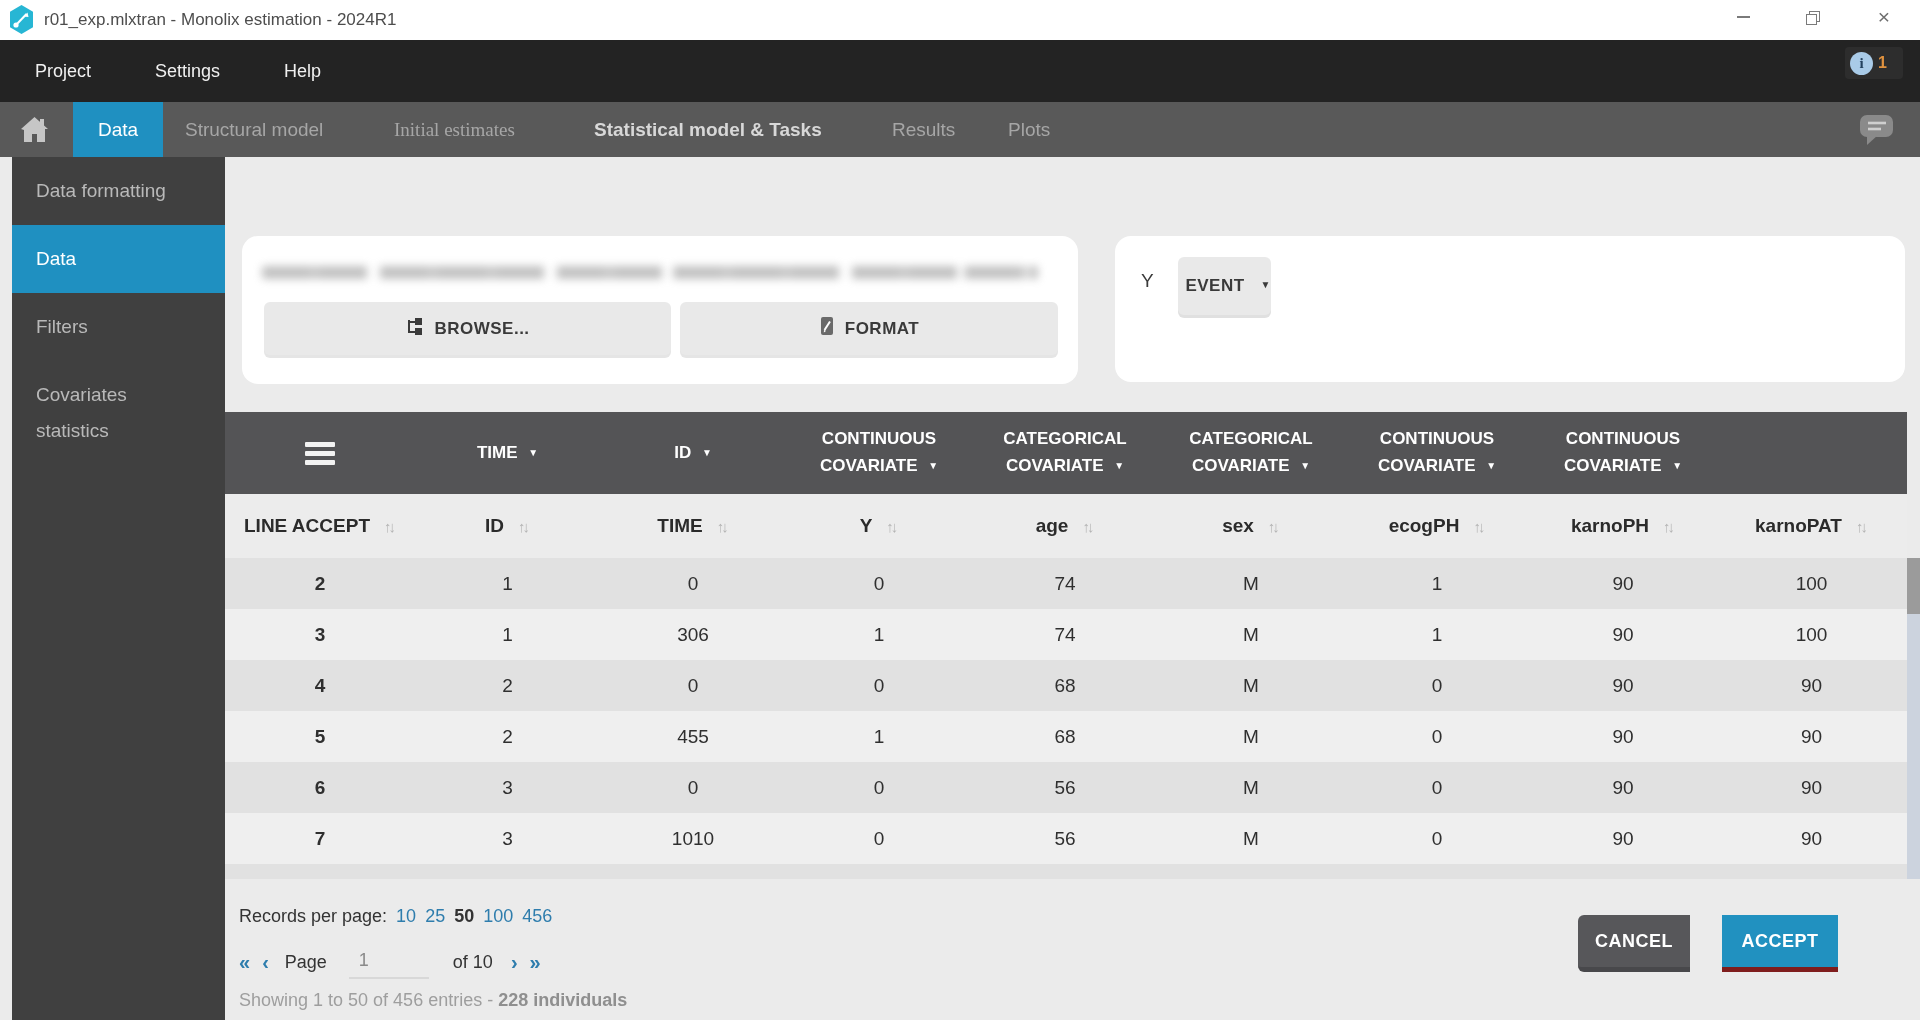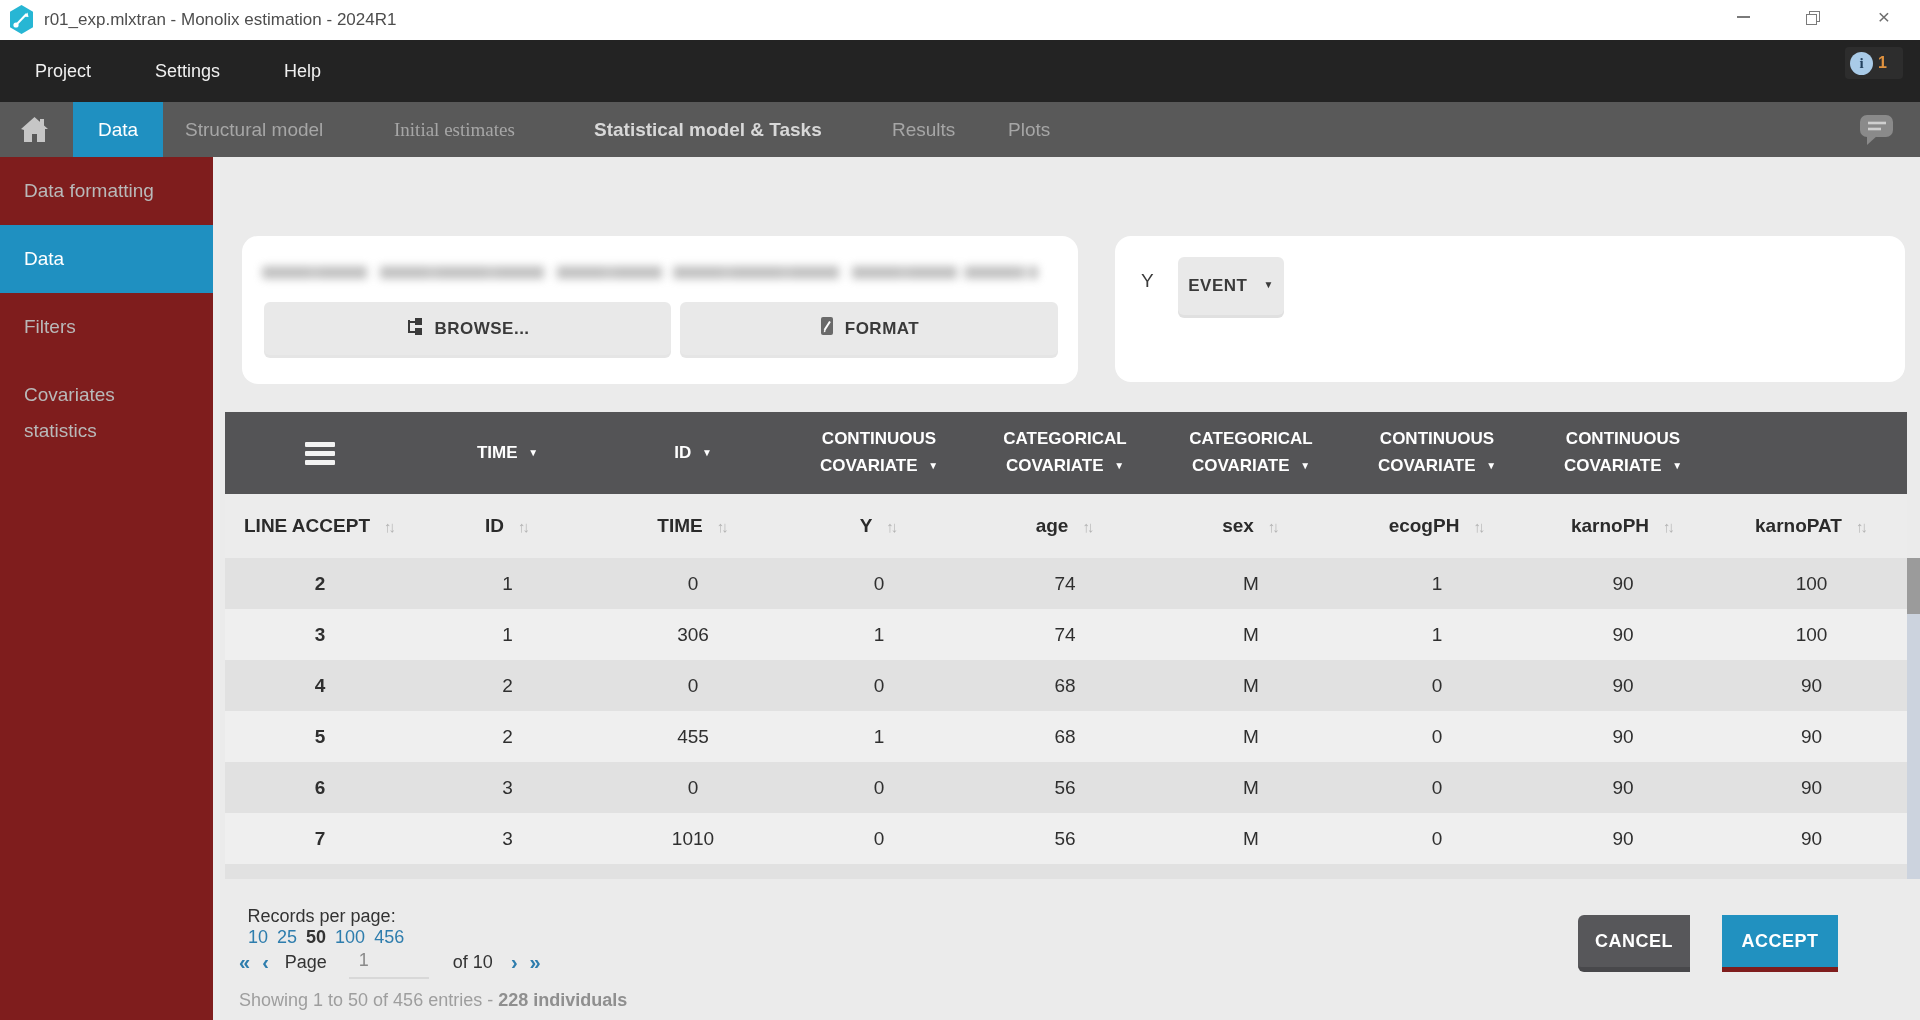--- a/index.html
+++ b/index.html
@@ -26,21 +26,21 @@
 
   
   .tabbar { position: absolute; left: 0; top: 102px; width: 1920px; height: 55px; background: #595959; }
   .home { position: absolute; left: 20px; top: 14px; cursor: pointer; }
   .tab { position: absolute; top: 0; height: 55px; display: flex; align-items: center; justify-content: center; font-size: 19px; color: #a6a6a6; cursor: pointer; white-space: nowrap; }
   .tab.active { background: #1f90c1; color: #ffffff; }
   .tab.bold { color: #d8d8d8; font-weight: bold; }
   .chat-icon { position: absolute; left: 1858px; top: 11px; }
 
   
-  .sidebar { position: absolute; left: 0; top: 157px; width: 213px; height: 863px; background: #7f1d1d; }
+  .sidebar { position: absolute; left: 12px; top: 157px; width: 213px; height: 863px; background: #404040; }
   .side-item { padding: 16px 24px; font-size: 19px; line-height: 36px; color: #b9b9b9; cursor: pointer; }
   .side-item.active { background: #1f90c1; color: #ffffff; }
 
   
   .heading { position: absolute; font-size: 30px; color: #2f2f2f; margin-top: 47px; }
   #hd-datafile { left: 256px; top: 198px; }
   #hd-datainfo { left: 1127px; top: 198px; }
   .card { position: absolute; background: #ffffff; border-radius: 16px; }
   #card-datafile { left: 242px; top: 236px; width: 836px; height: 148px; }
   #card-datainfo { left: 1115px; top: 236px; width: 790px; height: 146px; }
@@ -48,21 +48,21 @@
     background:
       repeating-linear-gradient(90deg, #8f8f8f 0 46px, rgba(0,0,0,0) 46px 59px),
       repeating-linear-gradient(90deg, rgba(0,0,0,0) 0 23px, #9a9a9a 23px 85px, rgba(0,0,0,0) 85px 97px);
     filter: blur(4px); opacity: 0.55; }
   .gbtn { position: absolute; height: 53px; background: #e9e9e9; border: none; border-radius: 6px; box-shadow: 0 3px 0 rgba(0,0,0,0.10);
     font-family: inherit; font-size: 17px; font-weight: bold; color: #3a3a3a; letter-spacing: 0.5px;
     display: flex; align-items: center; justify-content: center; gap: 10px; cursor: pointer; }
   #btn-browse { left: 22px; top: 66px; width: 407px; }
   #btn-format { left: 438px; top: 66px; width: 378px; }
   .y-label { position: absolute; left: 26px; top: 34px; font-size: 19px; color: #3a3a3a; }
-  #btn-event { left: 63px; top: 21px; width: 106px; height: 58px; box-shadow: 0 3px 0 rgba(0,0,0,0.12); }
+  #btn-event { left: 63px; top: 21px; width: 93px; height: 58px; box-shadow: 0 3px 0 rgba(0,0,0,0.12); justify-content: flex-end; }
   .caret { font-size: 10px; position: relative; top: -2px; margin-left: 6px; }
 
   
   .tgrid { position: absolute; left: 225px; width: 1682px; display: grid;
     grid-template-columns: 190px 185px 186px 186px 186px 186px 186px 186px 191px; }
   #thead1 { top: 412px; height: 82px; background: #545456; }
   .h1cell { display: flex; align-items: center; justify-content: center; color: #ffffff; font-size: 17px; font-weight: bold; cursor: pointer; }
   .h1cell .lbl { text-align: center; line-height: 27px; }
   .hamburger { display: flex; flex-direction: column; gap: 4px; cursor: pointer; }
   .hamburger span { display: block; width: 30px; height: 5px; background: #f2f2f2; border-radius: 1px; }
@@ -73,21 +73,21 @@
   .trow.dark { background: #e1e1e1; } .trow.light { background: #efefef; }
   .tcell { display: flex; align-items: center; justify-content: center; font-size: 19px; color: #2f2f2f; }
   .tcell.first { font-weight: bold; }
   #rows-wrap { position: absolute; left: 225px; top: 558px; width: 1682px; }
   #rows-wrap .trow { display: grid; grid-template-columns: 190px 185px 186px 186px 186px 186px 186px 186px 191px; }
   .row-sliver { position: absolute; left: 225px; top: 864px; width: 1682px; height: 15px; background: #e1e1e1; }
   .vtrack { position: absolute; left: 1907px; top: 558px; width: 13px; height: 321px; background: #ccd3de; }
   .vthumb { position: absolute; left: 1907px; top: 558px; width: 13px; height: 56px; background: #9b9b9b; cursor: grab; }
 
   
-  .records { position: absolute; left: 239px; top: 906px; font-size: 18px; color: #333333; display: flex; align-items: center; flex-direction: column; }
+  .records { position: absolute; left: 239px; top: 906px; font-size: 18px; color: #333333; display: flex; align-items: center; }
   .pglink { color: #2e7dad; margin-left: 9px; cursor: pointer; text-decoration: none; }
   .pglink.current { color: #333333; font-weight: bold; }
   .pager { position: absolute; left: 239px; top: 946px; display: flex; align-items: center; font-size: 18px; color: #333333; }
   .pagbtn { color: #2e7dad; font-weight: bold; font-size: 20px; cursor: pointer; }
   .pagbtn.g1 { margin-right: 12px; } .pagbtn.g2 { margin-right: 16px; }
   .pager .pglabel { margin-right: 22px; }
   .pageinput { width: 80px; border: none; border-bottom: 2px solid #d8d8d8; background: transparent; font-family: inherit; font-size: 18px; color: #8a8a8a; padding: 4px 2px 6px 10px; margin-right: 24px; outline: none; }
   .pager .oflabel { margin-right: 18px; }
   .showing { position: absolute; left: 239px; top: 990px; font-size: 18px; color: #9e9e9e; }
   .showing b { color: #8f8f8f; }

